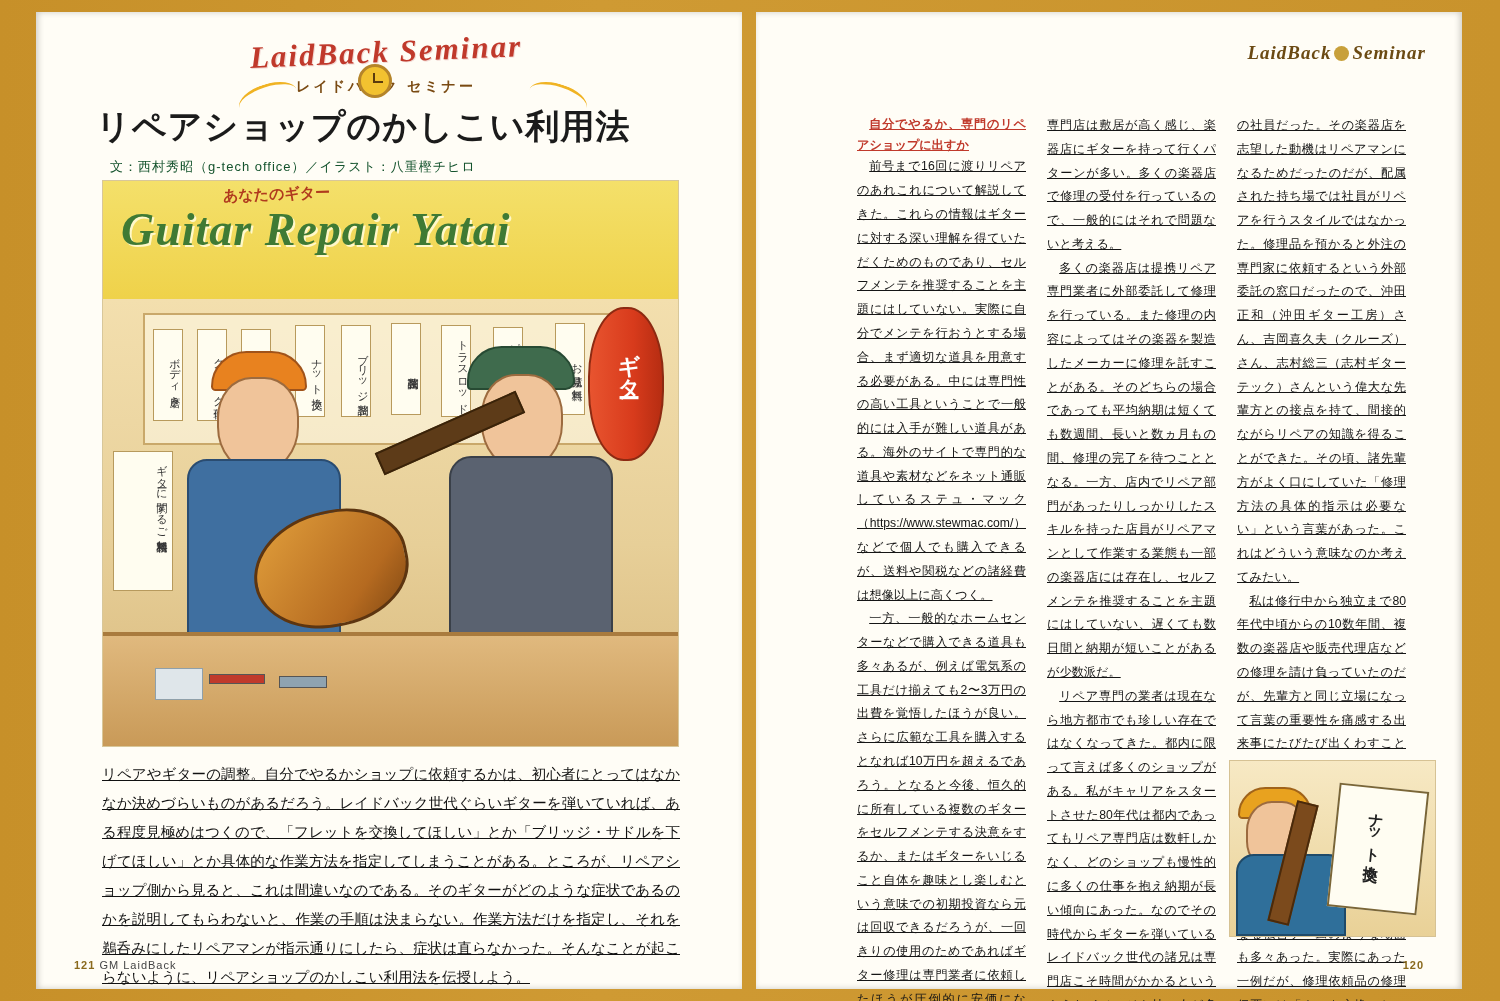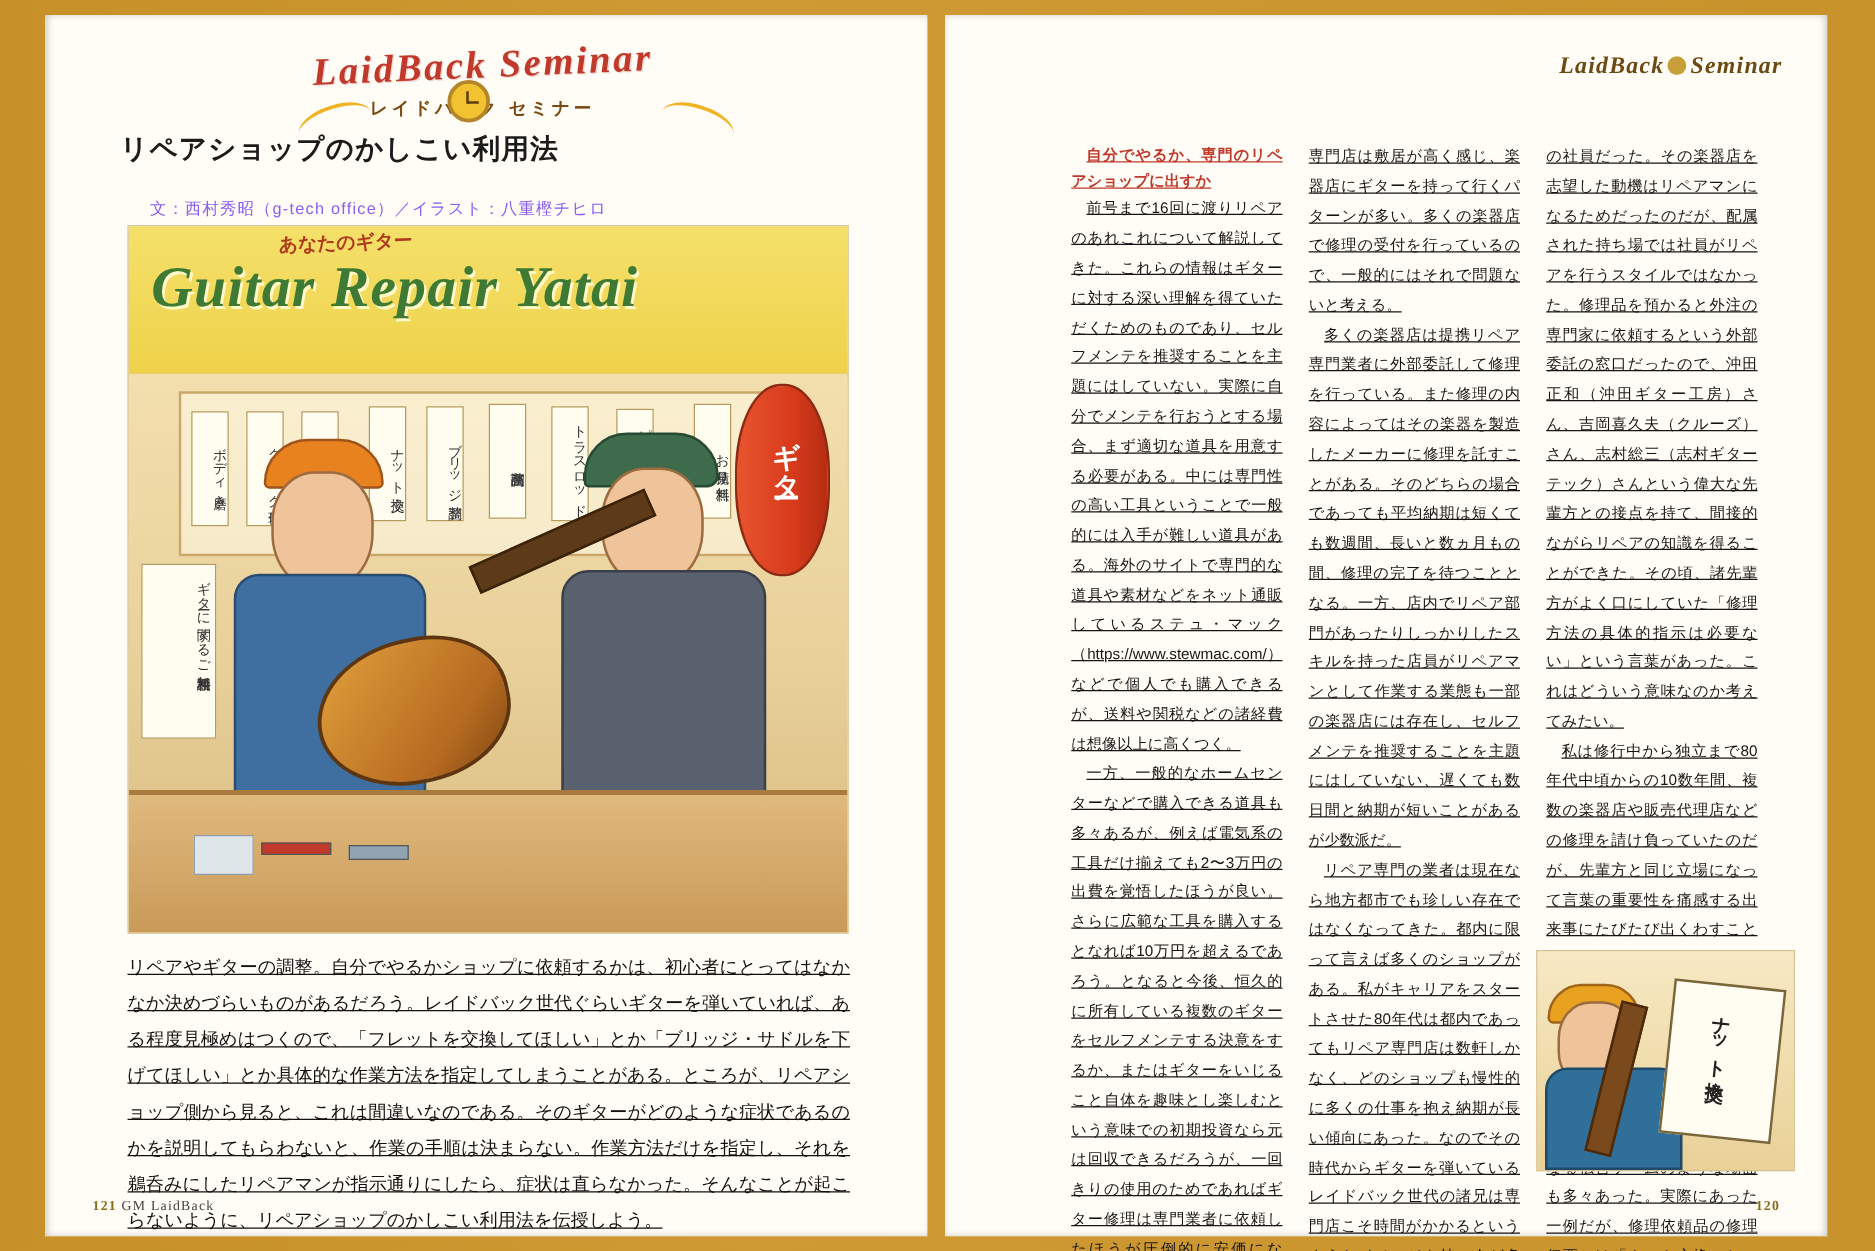--- a/index.html
+++ b/index.html
@@ -91,30 +91,30 @@
   .swirl-left { left: 62px; transform: rotate(-18deg); }
   .swirl-right { left: 352px; transform: rotate(18deg); }
 
   .article-title {
     position: absolute;
     left: 60px;
     top: 92px;
     width: 600px;
     font-family: "Liberation Serif", serif;
     font-weight: bold;
-    font-size: 22px;
+    font-size: 34px;
     color: #1b1b1b;
     letter-spacing: 1px;
   }
   .byline {
     position: absolute;
-    left: 84px;
+    left: 74px;
     top: 146px;
     font-size: 13px;
-    color: #8b5cf6;
+    color: #14532d;
     letter-spacing: 1px;
   }
 
   
   .illus {
     position: absolute;
     left: 66px;
     top: 168px;
     width: 575px;
     height: 565px;
@@ -402,21 +402,20 @@
     border-radius: 18px 18px 0 0;
   }
 
   
   .folio {
     position: absolute;
     bottom: 18px;
     font-size: 11px;
     color: #444;
     letter-spacing: 1px;
-    font-family: Liberation Serif, serif;
   }
   .folio .num { font-weight: bold; color: #8a6a1e; }
   .folio-left { left: 38px; }
   .folio-right { right: 38px; }
 </style>
 </head>
 <body>
 
 <div class="spread">
 

